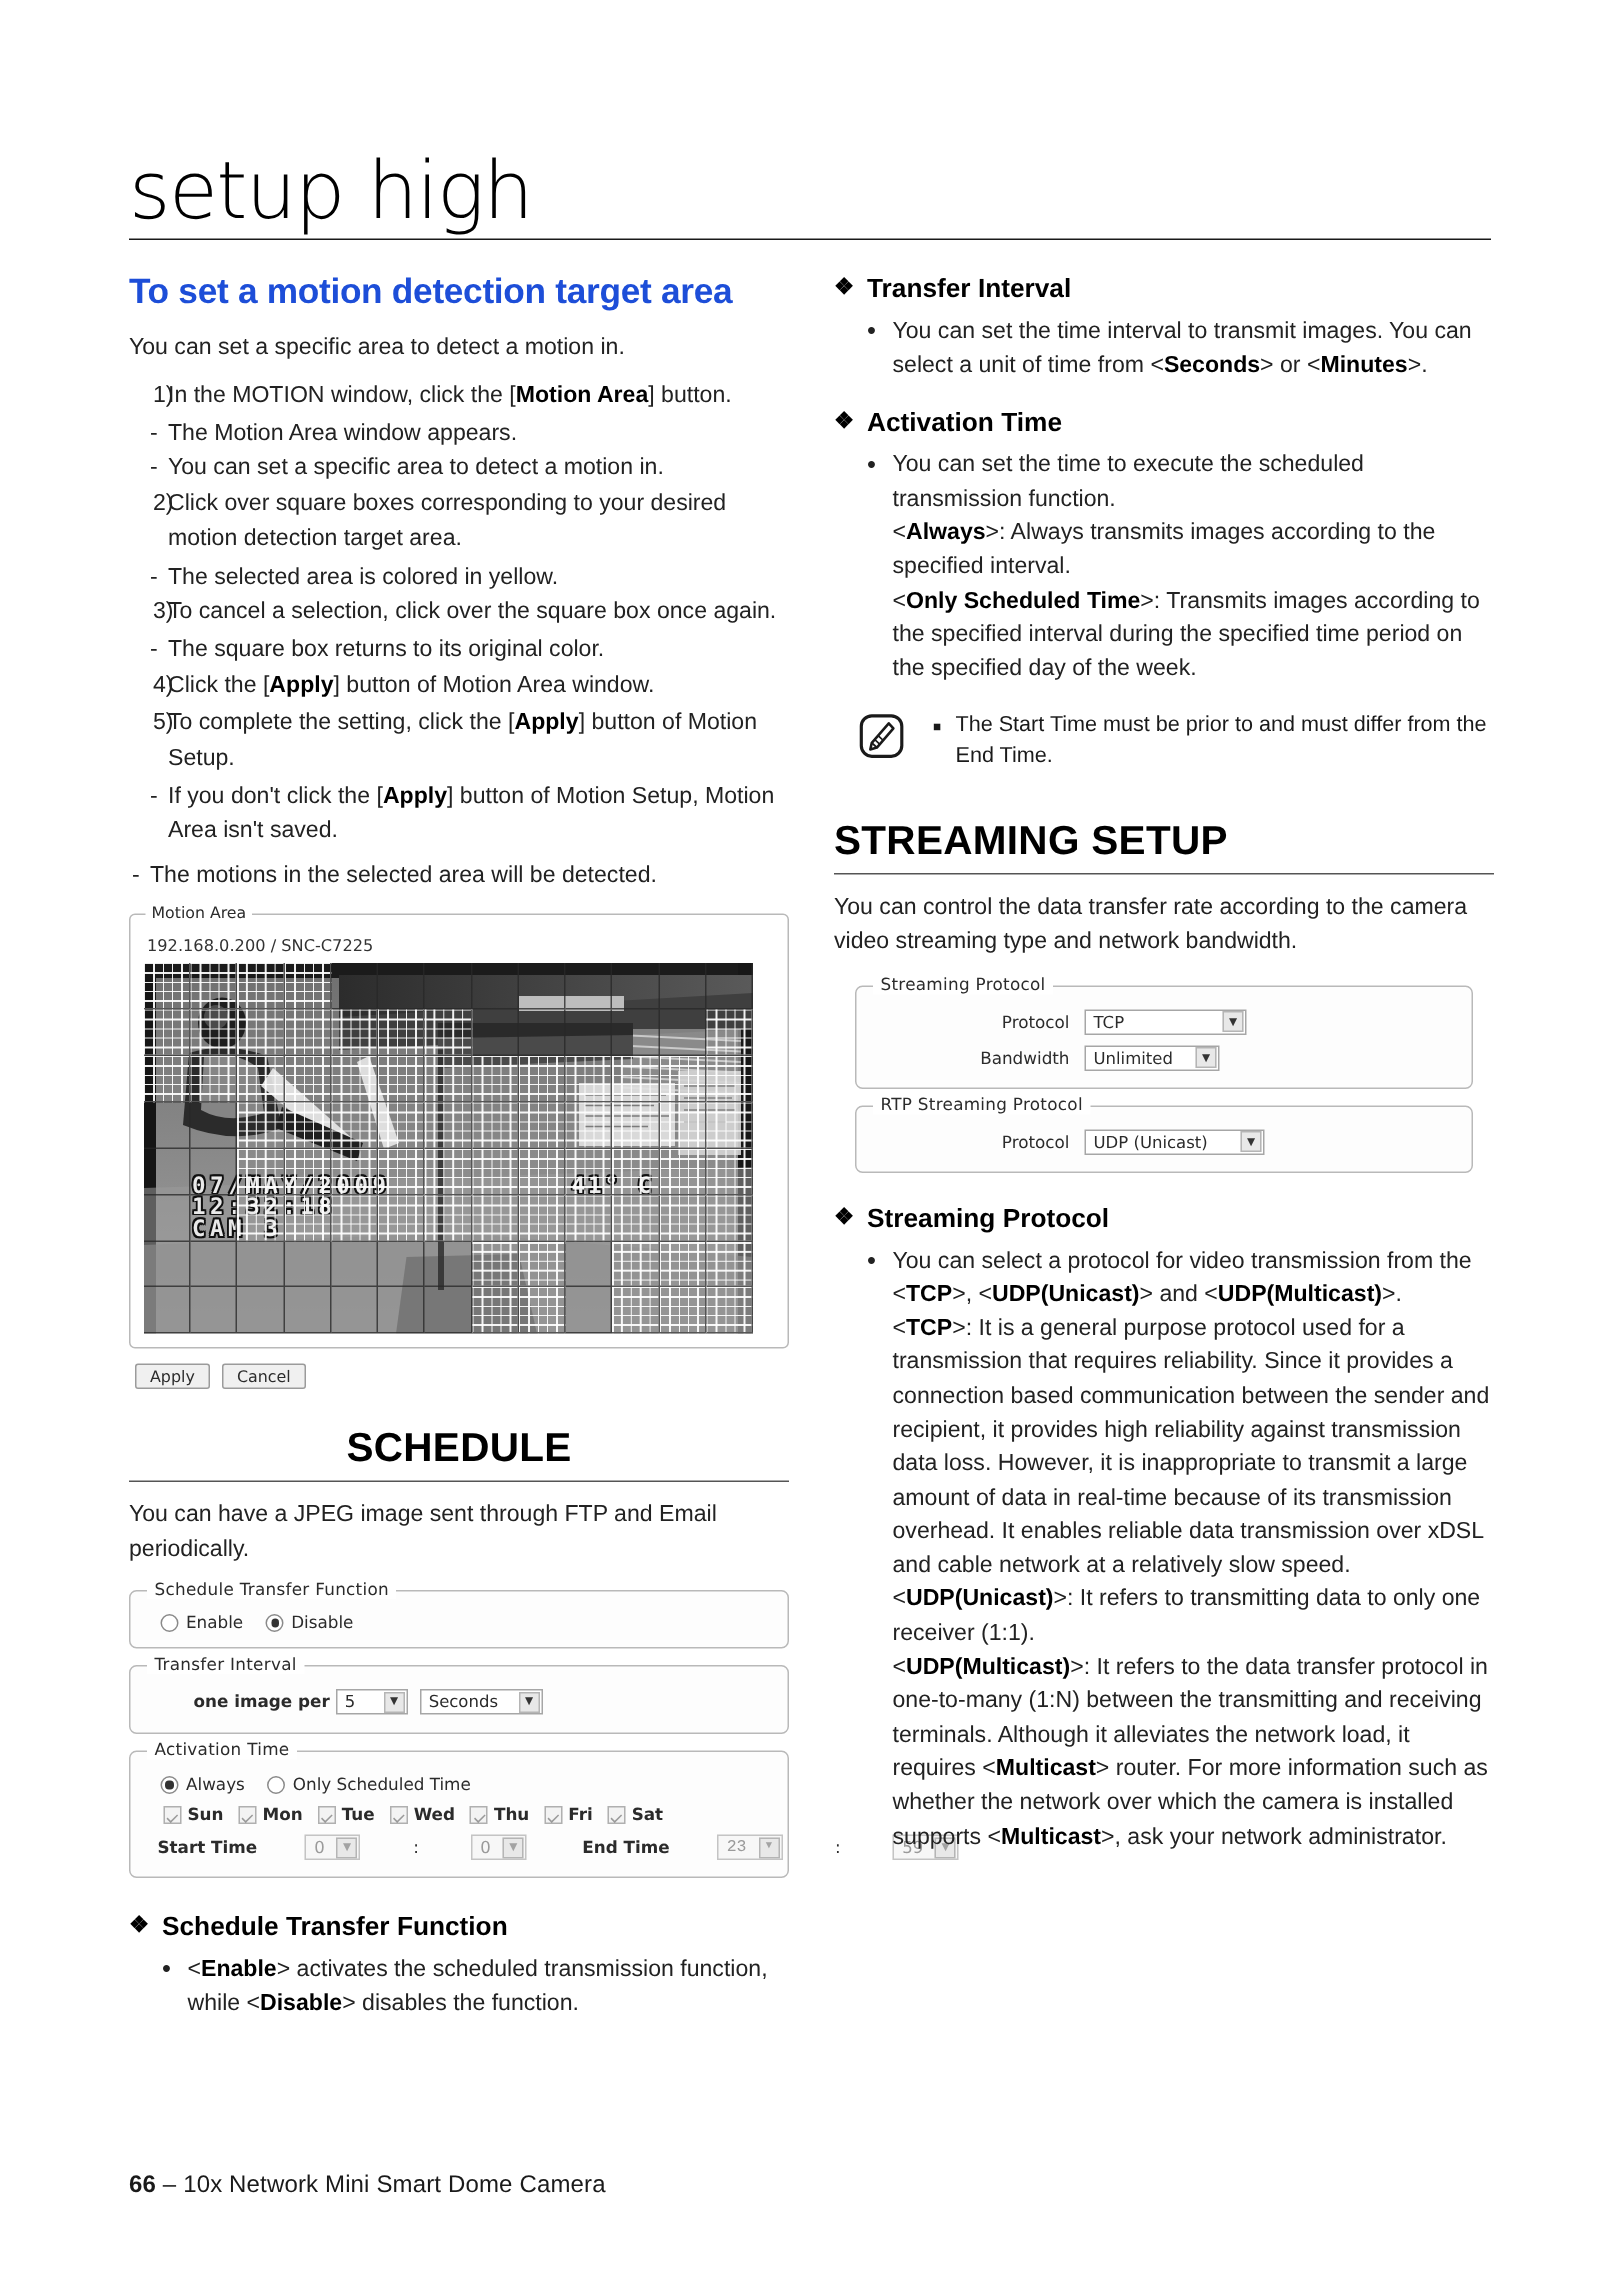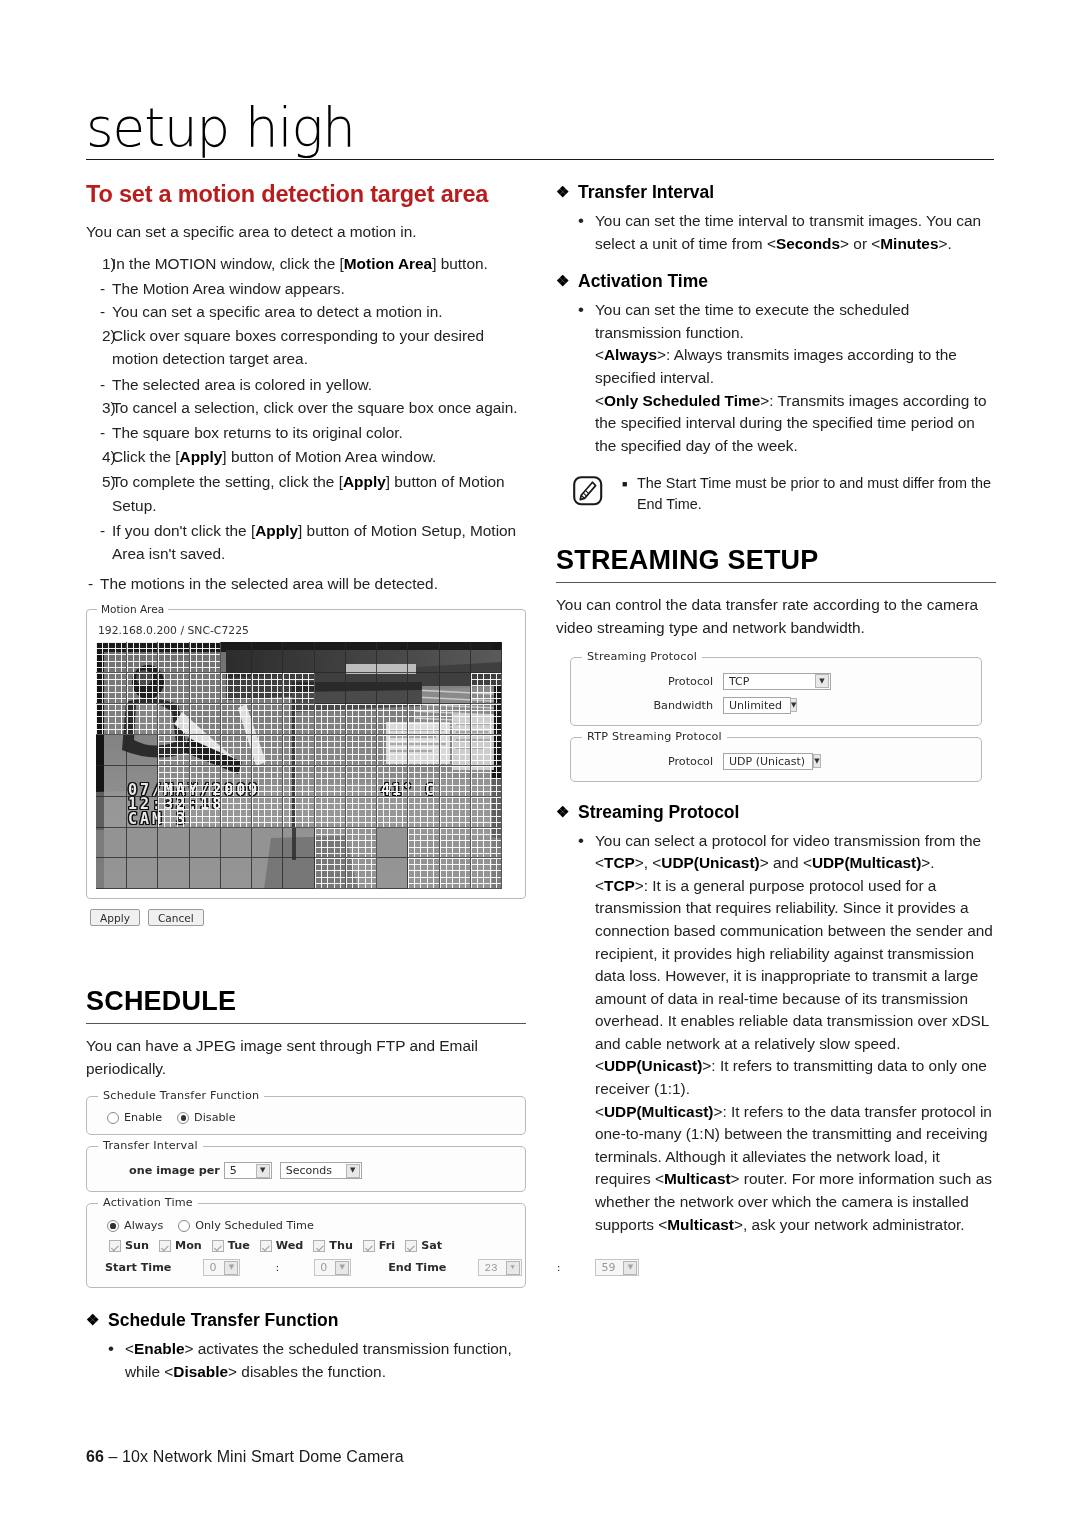--- a/index.html
+++ b/index.html
@@ -58,21 +58,21 @@
     width: 440px;
   }
 
   
   h2.sub-heading {
     font-size: 23.5px;
     font-weight: bold;
     margin: 0 0 13px 0;
     line-height: 28px;
     letter-spacing: -0.2px;
-    color: #b91c1c;
+    color: #1d4ed8;
   }
   .section-heading {
     position: relative;
     margin: 0 0 11px 0;
     padding-bottom: 8px;
   }
   .section-heading .sh-text {
     font-size: 27px;
     font-weight: bold;
     letter-spacing: 0.2px;
@@ -641,21 +641,21 @@
             <div class="macro-cell sel"></div>
         </div>
       </div>
     </div>
 
     <div style="display:flex; margin:10px 0 0 4px;">
       <span class="ui-btn">Apply</span>
       <span class="ui-btn">Cancel</span>
     </div>
 
-    <div class="section-heading" style="margin-top:60px;">
+    <div class="section-heading" style="margin-top:24px;text-align:center;">
       <span class="sh-text">SCHEDULE</span>
       <span class="sh-rule"></span>
     </div>
     <p class="body-text" style="margin-bottom:16px;">You can have a JPEG image sent through FTP and Email periodically.</p>
 
     <div class="ui-panel" style="padding-top:14px; padding-bottom:10px;">
       <span class="ui-legend">Schedule Transfer Function</span>
       <div class="ui-row" style="padding-left:6px;">
         <span class="radio"></span>
         <span class="radio-label">Enable</span>
@@ -785,32 +785,32 @@
       <span class="ui-legend">Streaming Protocol</span>
       <div class="ui-row" style="padding-left:40px;">
         <span class="ui-label-right" style="width:88px;">Protocol</span>
         <span class="select" style="width:108px;">
           <span class="sel-val">TCP</span>
           <span class="arrow">▼</span>
         </span>
       </div>
       <div class="ui-row" style="padding-left:40px;">
         <span class="ui-label-right" style="width:88px;">Bandwidth</span>
-        <span class="select" style="width:68px;">
+        <span class="select" style="width:90px;">
           <span class="sel-val">Unlimited</span>
           <span class="arrow">▼</span>
         </span>
       </div>
     </div>
 
     <div class="ui-panel" style="margin-left:14px; width:412px; padding-top:15px; padding-bottom:11px;">
       <span class="ui-legend">RTP Streaming Protocol</span>
       <div class="ui-row" style="padding-left:40px;">
         <span class="ui-label-right" style="width:88px;">Protocol</span>
-        <span class="select" style="width:90px;">
+        <span class="select" style="width:120px;">
           <span class="sel-val">UDP (Unicast)</span>
           <span class="arrow">▼</span>
         </span>
       </div>
     </div>
 
     <div class="diamond-head" style="margin-top:18px;">
       <span class="diamond-icon">❖</span>
       <span>Streaming Protocol</span>
     </div>

